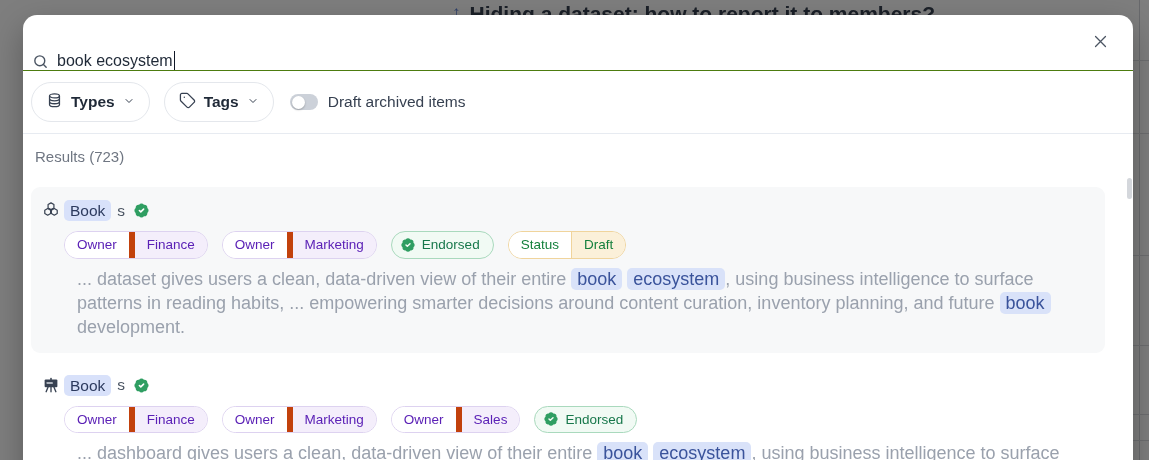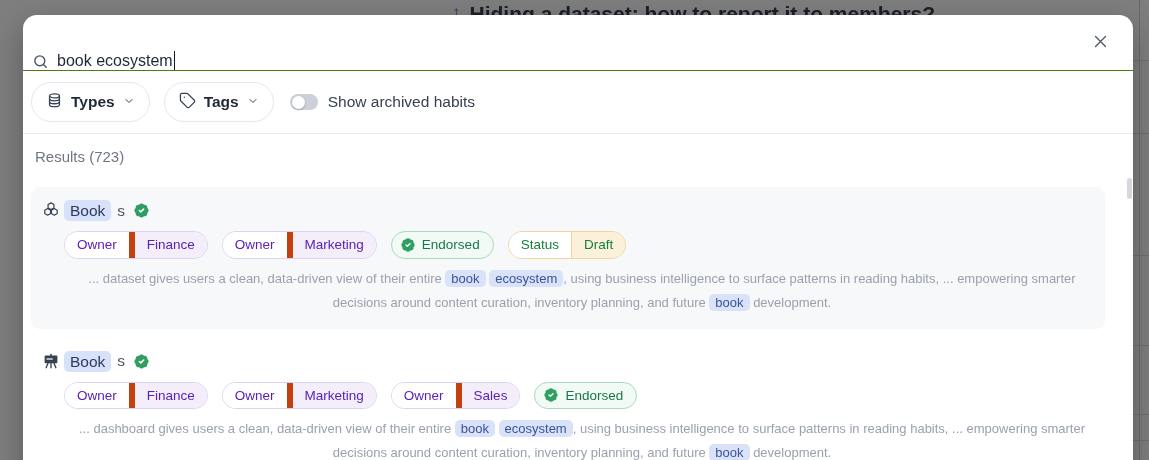--- a/index.html
+++ b/index.html
@@ -59,21 +59,21 @@
   .pill-key,.pill-val{display:flex;align-items:center;padding:6px 12px;}
   .pill.purple{border:1px solid #ddd2f0;color:#5b21b6;}
   .pill.purple .pill-key{background:#fff;}
   .pill.purple .pill-val{background:#f4eefb;border-left:6px solid #c2410c;}
   .pill.orange{border:1px solid #f0d49c;color:#15803d;}
   .pill.orange .pill-key{background:#fff;}
   .pill.orange .pill-val{background:#fbf0d9;border-left:1px solid #f0d49c;}
   .pill.endorsed{border:1px solid #a9d9bd;background:#f1faf4;color:#17774b;
                  align-items:center;gap:6px;padding:4px 13px 4px 8px;}
 
-  .snippet{margin:8px 0 0 46px;width:1010px;font-size:13px;line-height:24px;color:#9aa1ad;text-align:center;}
+  .snippet{margin:8px 0 0 46px;width:1010px;font-size:18px;line-height:24px;color:#9aa1ad;}
   .hl-chip{background:#d9e2f9;color:#3a539b;padding:1px 6px;border-radius:5px;}
 
   .scroll-thumb{position:absolute;left:1104px;top:163px;width:5px;height:21px;
                 border-radius:3px;background:#d4d7dc;cursor:pointer;}
 </style>
 </head>
 <body>
 
 <div class="stage">
 
@@ -143,21 +143,21 @@
           <svg width="12" height="12" viewBox="0 0 24 24" fill="none" stroke="#374151" stroke-width="2" stroke-linecap="round" stroke-linejoin="round">
               <path d="m6 9 6 6 6-6"></path>
             </svg>
         </span>
       </button>
 
       <div class="toggle-group">
         <div class="switch">
             <div class="knob"></div>
           </div>
-        <span class="toggle-label">Show archived habits</span>
+        <span class="toggle-label">Draft archived items</span>
       </div>
     </div>
 
     <div class="results">
       <div class="results-header">Results (723)</div>
       <div id="results-list">
           <div class="result-card highlighted">
             <span class="type-ic"><svg width="18" height="18" viewBox="0 0 24 24" fill="none" stroke="currentColor" stroke-width="1.6" stroke-linejoin="round">
                 <polygon points="12,2.5 15.9,4.8 15.9,9.2 12,11.5 8.1,9.2 8.1,4.8"></polygon>
                 <polygon points="7.6,10 11.5,12.3 11.5,16.7 7.6,19 3.7,16.7 3.7,12.3"></polygon>

